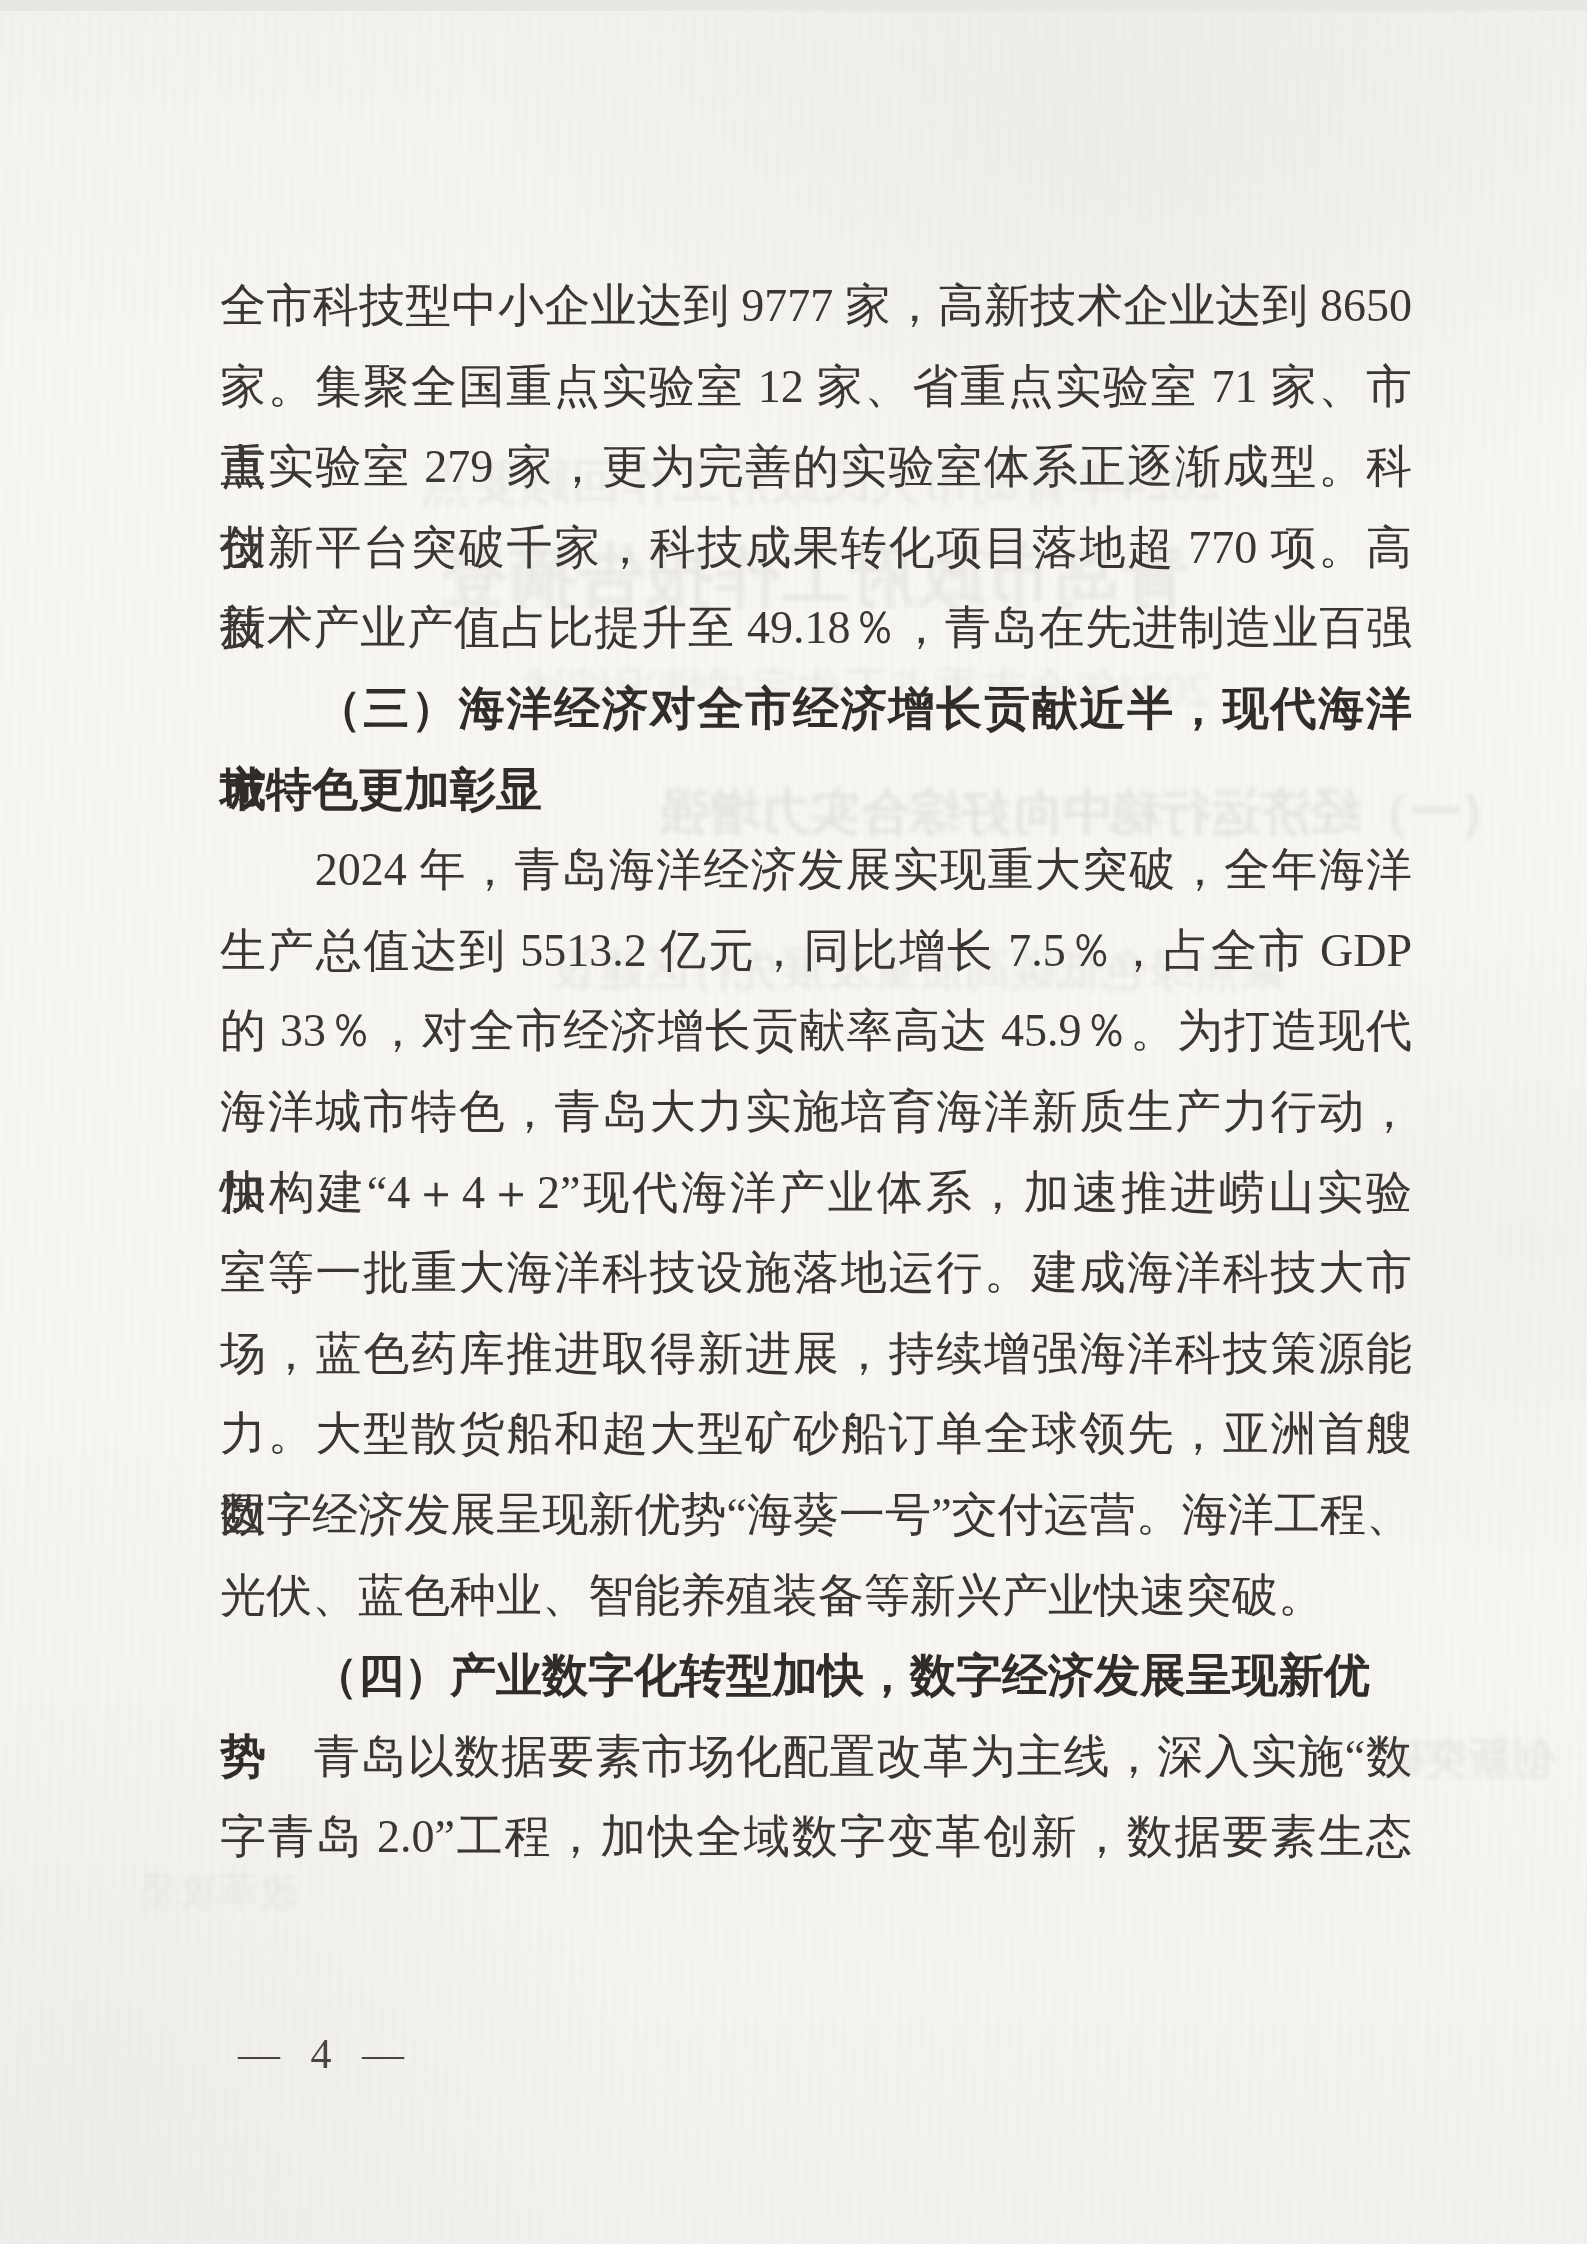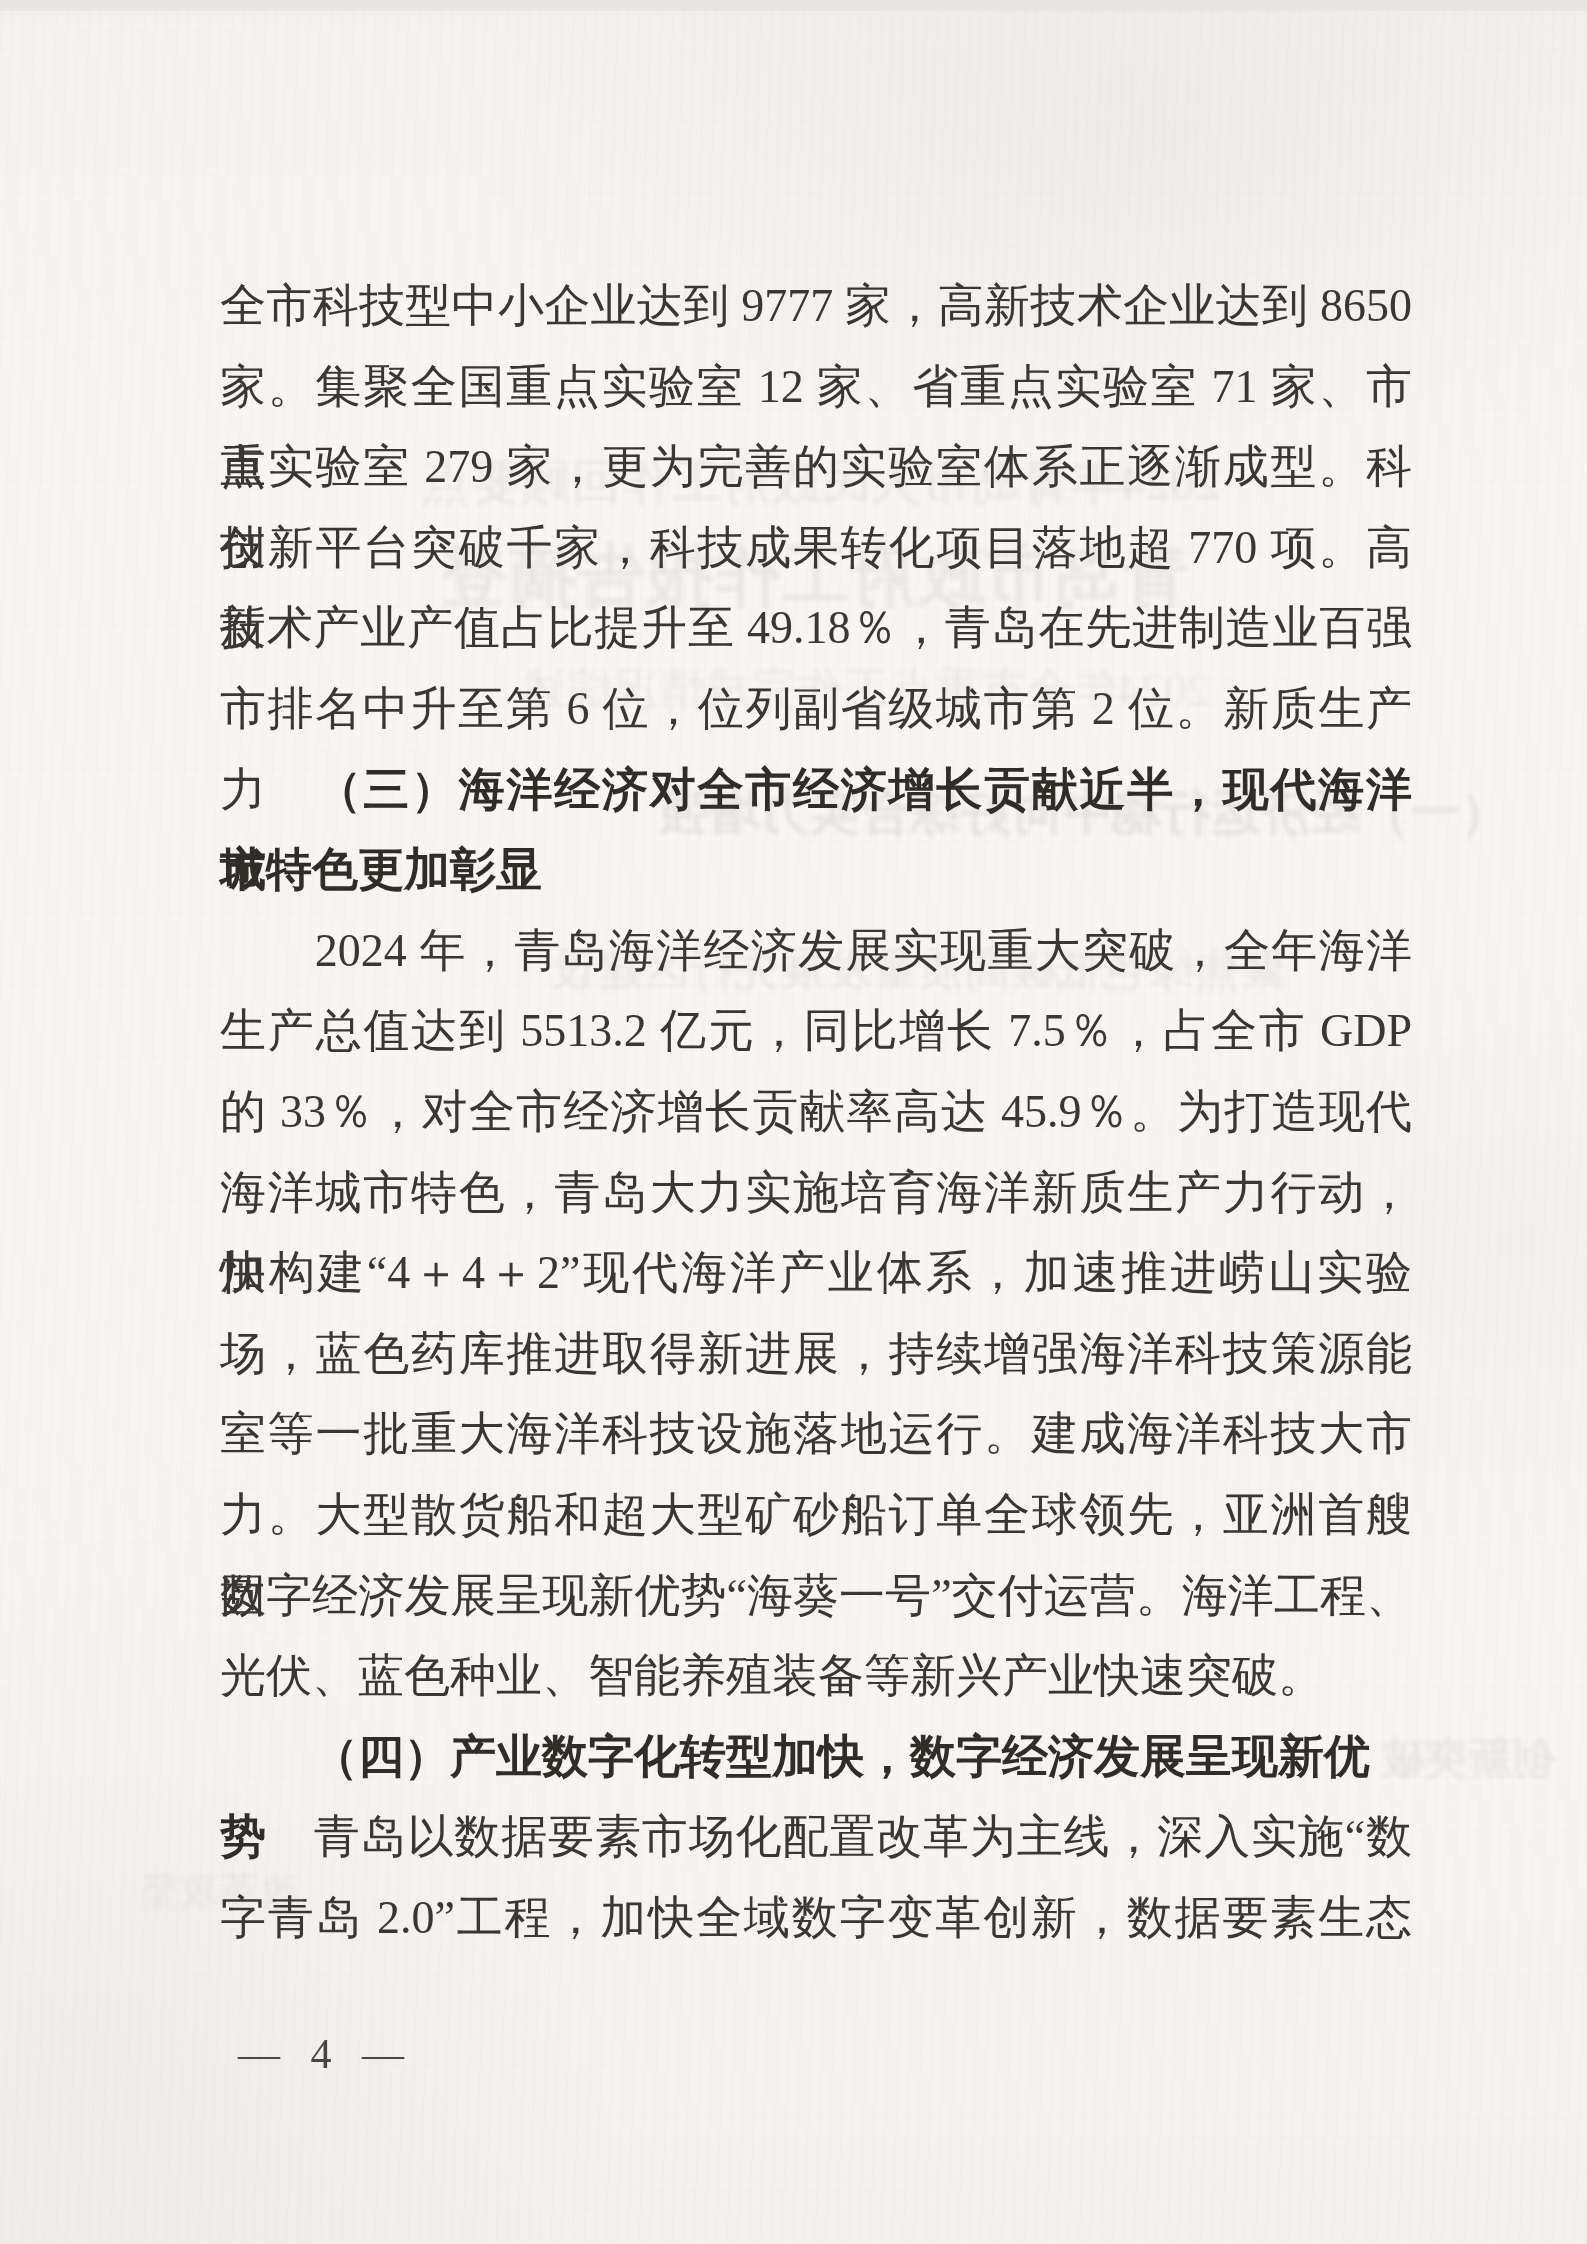--- a/index.html
+++ b/index.html
@@ -90,30 +90,29 @@
       <div class="ghost" style="left: 1380px; top: 1718px; font-size: 44px; opacity: 0.09; font-weight: 700;">创新突破</div>
       <div class="ghost" style="left: 138px; top: 1852px; font-size: 40px; opacity: 0.08;">改革攻坚</div>
     </div>
 
   <div class="text-block" id="text-block">
       <div class="line fill">全市科技型中小企业达到 9777 家，高新技术企业达到 8650</div>
       <div class="line fill">家。集聚全国重点实验室 12 家、省重点实验室 71 家、市重</div>
       <div class="line fill">点实验室 279 家，更为完善的实验室体系正逐渐成型。科技</div>
       <div class="line fill">创新平台突破千家，科技成果转化项目落地超 770 项。高新</div>
       <div class="line fill">技术产业产值占比提升至 49.18％，青岛在先进制造业百强</div>
-      <div class="line fill">市排名中升至第 6 位，位列副省级城市第 2 位。新质生产力</div>
       <div class="line fill bold">　　（三）海洋经济对全市经济增长贡献近半，现代海洋城</div>
       <div class="line bold">市特色更加彰显</div>
       <div class="line fill">　　2024 年，青岛海洋经济发展实现重大突破，全年海洋</div>
       <div class="line fill">生产总值达到 5513.2 亿元，同比增长 7.5％，占全市 GDP</div>
       <div class="line fill">的 33％，对全市经济增长贡献率高达 45.9％。为打造现代</div>
       <div class="line fill">海洋城市特色，青岛大力实施培育海洋新质生产力行动，加</div>
       <div class="line fill">快构建“4＋4＋2”现代海洋产业体系，加速推进崂山实验</div>
+      <div class="line fill">室等一批重大海洋科技设施落地运行。建成海洋科技大市</div>
       <div class="line fill">场，蓝色药库推进取得新进展，持续增强海洋科技策源能</div>
-      <div class="line fill">室等一批重大海洋科技设施落地运行。建成海洋科技大市</div>
       <div class="line fill">力。大型散货船和超大型矿砂船订单全球领先，亚洲首艘圆</div>
       <div class="line fill">数字经济发展呈现新优势“海葵一号”交付运营。海洋工程、</div>
       <div class="line">光伏、蓝色种业、智能养殖装备等新兴产业快速突破。</div>
       <div class="line bold">　　（四）产业数字化转型加快，数字经济发展呈现新优势</div>
       <div class="line fill">　　青岛以数据要素市场化配置改革为主线，深入实施“数</div>
       <div class="line fill">字青岛 2.0”工程，加快全域数字变革创新，数据要素生态</div>
     </div>
 
   <div class="footer">— 4 —</div>
 

